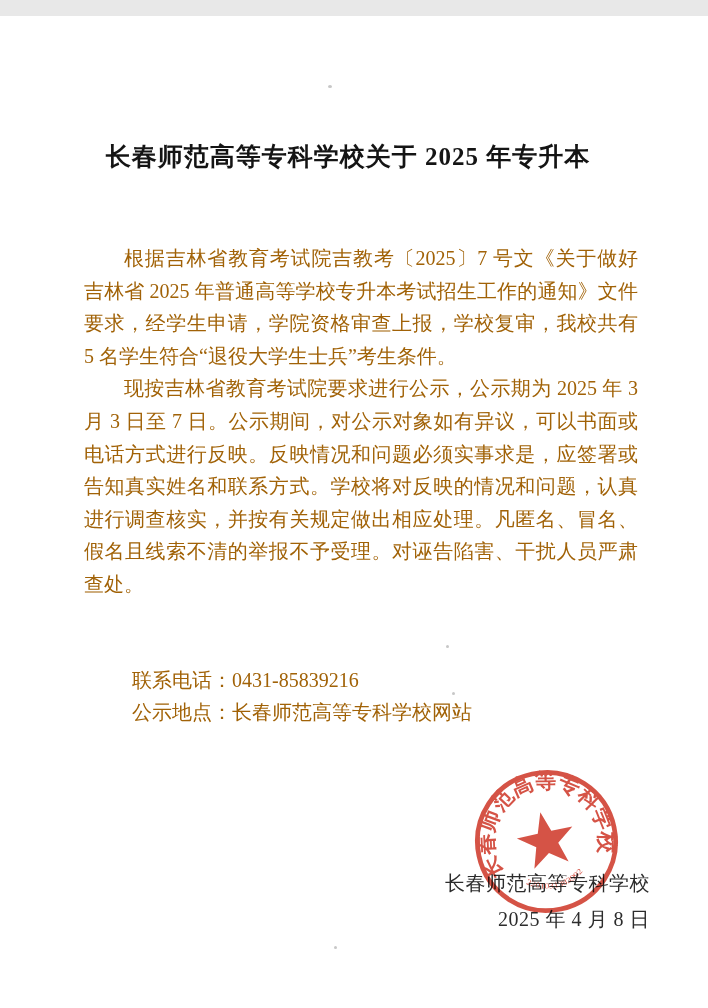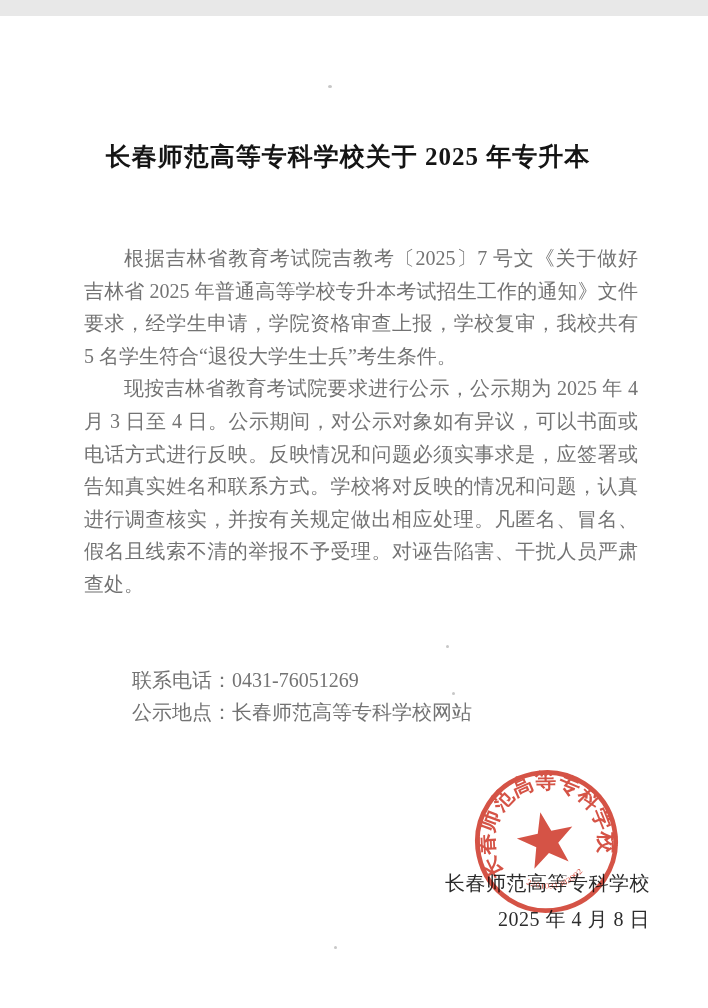--- a/index.html
+++ b/index.html
@@ -32,21 +32,21 @@
   }
   .body-text {
     position: absolute;
     left: 84px;
     top: 226px;
     width: 554px;
     font-size: 20px;
     line-height: 32.6px;
     text-align: justify;
     text-justify: inter-ideograph;
-    color: #737373;
+    color: #a16207;
   }
   .body-text p {
     margin: 0;
     text-indent: 2em;
   }
   .contact-block {
     margin-top: 63px;
     padding-left: 48px;
   }
   .contact-block div {
@@ -95,24 +95,24 @@
 <body>
 
 <div class="page">
 
   <div class="title-block">
     <div>长春师范高等专科学校关于 2025 年专升本</div>
   </div>
 
   <div class="body-text">
     <p>根据吉林省教育考试院吉教考〔2025〕7 号文《关于做好吉林省 2025 年普通高等学校专升本考试招生工作的通知》文件要求，经学生申请，学院资格审查上报，学校复审，我校共有 5 名学生符合“退役大学生士兵”考生条件。</p>
-    <p>现按吉林省教育考试院要求进行公示，公示期为 2025 年 4 月 3 日至 4 日。公示期间，对公示对象如有异议，可以书面或电话方式进行反映。反映情况和问题必须实事求是，应签署或告知真实姓名和联系方式。学校将对反映的情况和问题，认真进行调查核实，并按有关规定做出相应处理。凡匿名、冒名、假名且线索不清的举报不予受理。对诬告陷害、干扰人员严肃查处。</p>
+    <p>现按吉林省教育考试院要求进行公示，公示期为 2025 年 3 月 3 日至 7 日。公示期间，对公示对象如有异议，可以书面或电话方式进行反映。反映情况和问题必须实事求是，应签署或告知真实姓名和联系方式。学校将对反映的情况和问题，认真进行调查核实，并按有关规定做出相应处理。凡匿名、冒名、假名且线索不清的举报不予受理。对诬告陷害、干扰人员严肃查处。</p>
 
     <div class="contact-block">
-      <div>联系电话：0431-76051269</div>
+      <div>联系电话：0431-85839216</div>
       <div>公示地点：长春师范高等专科学校网站</div>
     </div>
   </div>
 
   <div class="signature-block">
     <div>长春师范高等专科学校</div>
     <div>2025 年 4 月 8 日</div>
   </div>
 
   <div class="stamp">

